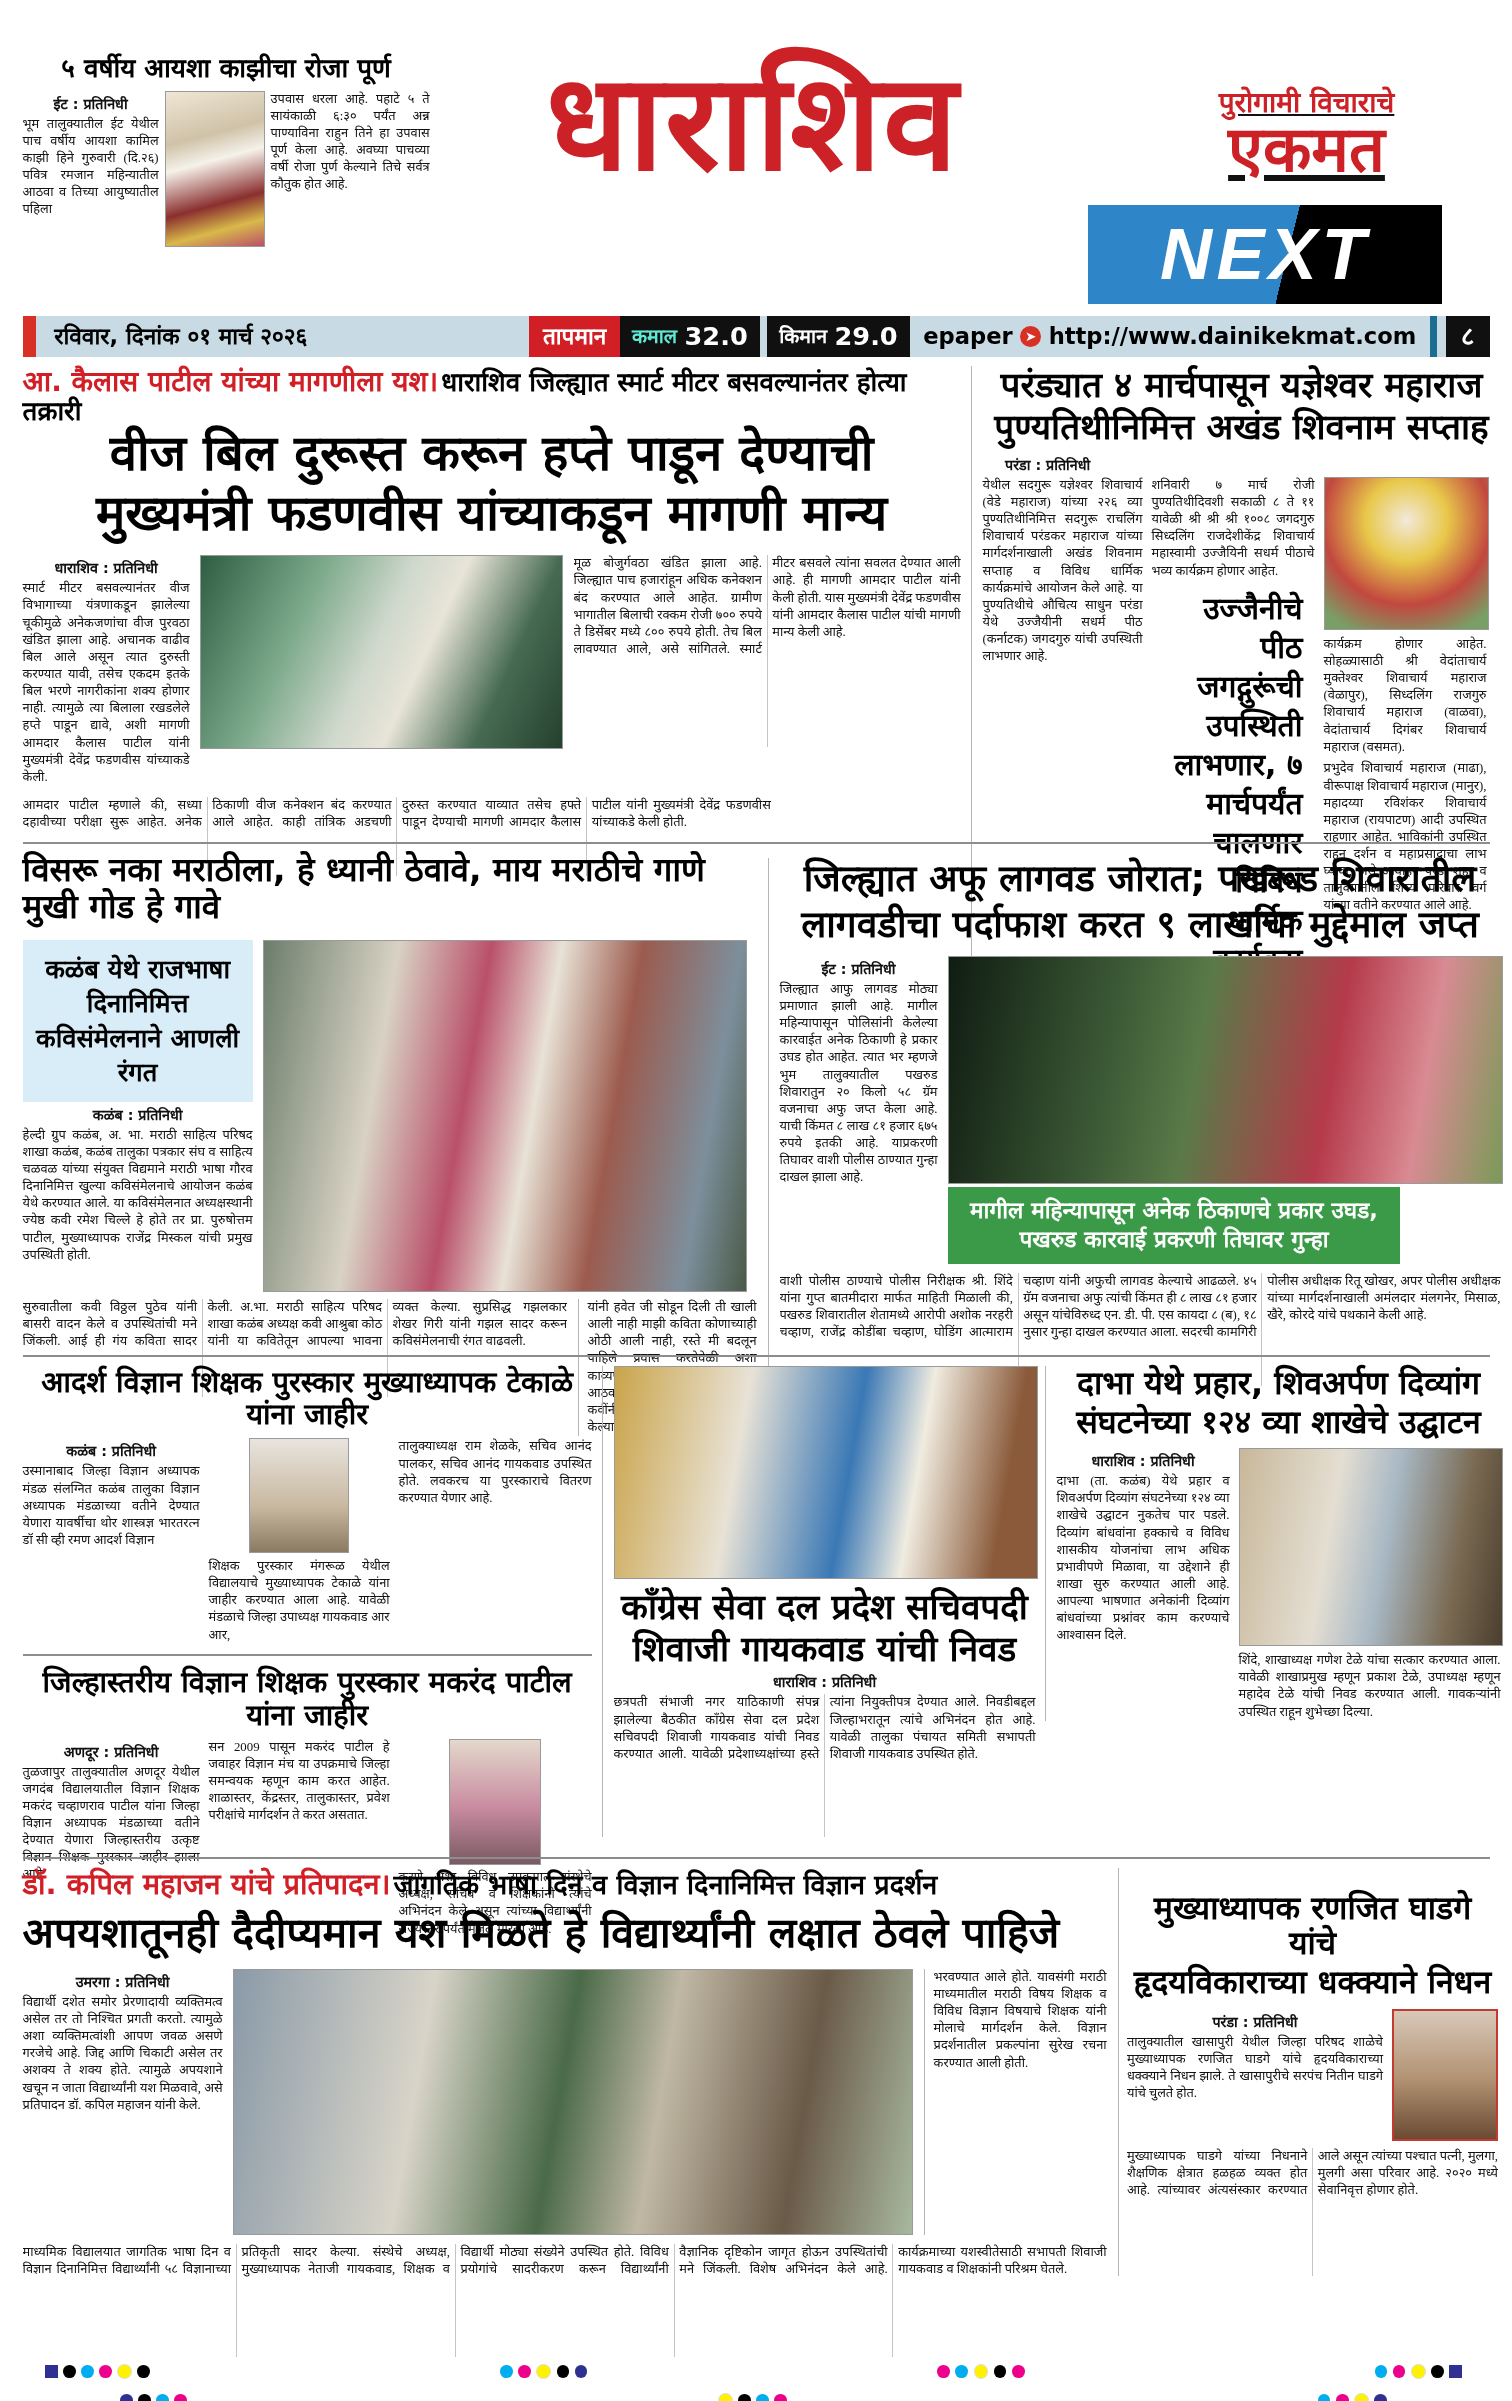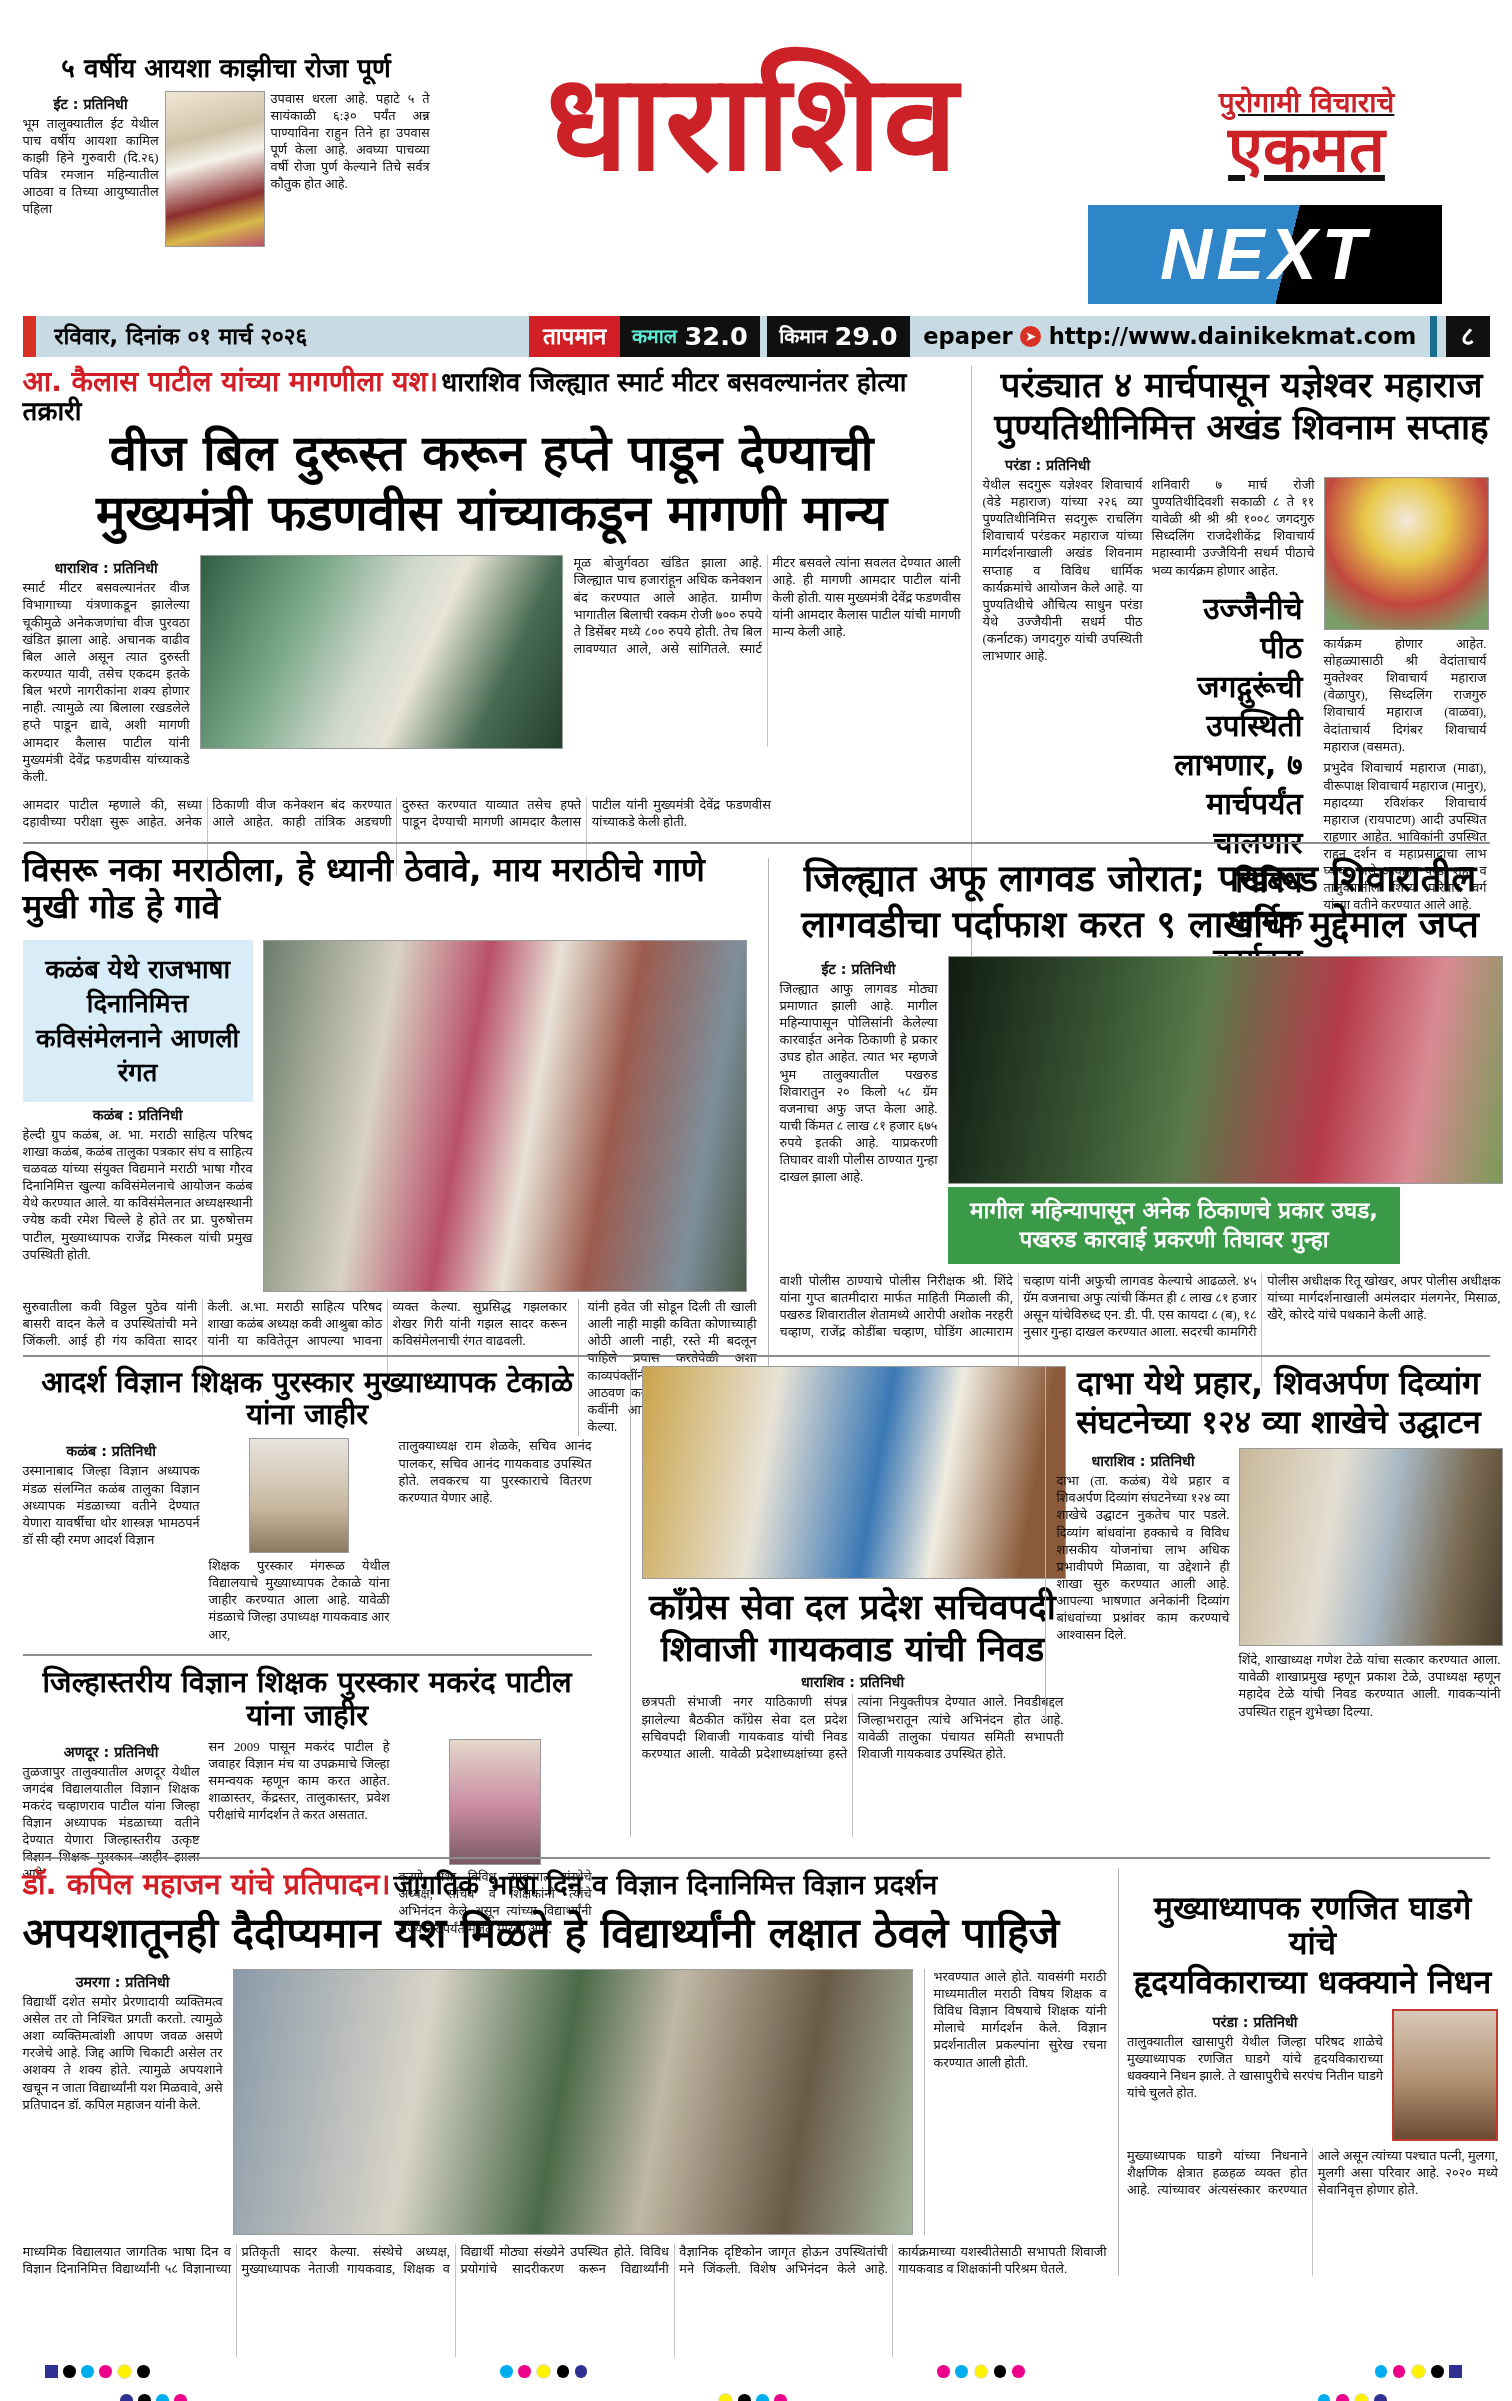--- a/index.html
+++ b/index.html
@@ -159,21 +159,21 @@
   </div>
 
   <div class="bandrule" style="top:1355px;"></div>
 
   <div class="abs" style="left:22.6px;top:1366px;width:569px;">
     <div>
       <div class="hl" style="font-size:29px;text-align:center;">आदर्श विज्ञान शिक्षक पुरस्कार मुख्याध्यापक टेकाळे यांना जाहीर</div>
       <div style="display:flex;gap:9px;margin-top:7.5px;">
         <div style="width:177px;">
           <div class="byline">कळंब : प्रतिनिधी</div>
-          <div class="bt">उस्मानाबाद जिल्हा विज्ञान अध्यापक मंडळ संलग्नित कळंब तालुका विज्ञान अध्यापक मंडळाच्या वतीने देण्यात येणारा यावर्षीचा थोर शास्त्रज्ञ भामठपर्न डॉ सी व्ही रमण आदर्श विज्ञान</div>
+          <div class="bt">उस्मानाबाद जिल्हा विज्ञान अध्यापक मंडळ संलग्नित कळंब तालुका विज्ञान अध्यापक मंडळाच्या वतीने देण्यात येणारा यावर्षीचा थोर शास्त्रज्ञ भारतरत्न डॉ सी व्ही रमण आदर्श विज्ञान</div>
         </div>
         <div style="width:181px;">
           <div class="photo" style="width:98px;height:113px;margin:0 auto 4.5px;background:linear-gradient(#e8e4de 0%,#c8b8a0 60%,#8a7a62 100%);"></div>
           <div class="bt">शिक्षक पुरस्कार मंगरूळ येथील विद्यालयाचे मुख्याध्यापक टेकाळे यांना जाहीर करण्यात आला आहे. यावेळी मंडळाचे जिल्हा उपाध्यक्ष गायकवाड आर आर,</div>
         </div>
         <div class="bt" style="flex:1;">तालुक्याध्यक्ष राम शेळके, सचिव आनंद पालकर, सचिव आनंद गायकवाड उपस्थित होते. लवकरच या पुरस्काराचे वितरण करण्यात येणार आहे.</div>
       </div>
     </div>
     <div style="height:1.5px;background:#8d8d8d;margin:10.5px 0;"></div>
     <div>
@@ -185,21 +185,21 @@
         </div>
         <div class="bt" style="width:181px;">सन 2009 पासून मकरंद पाटील हे जवाहर विज्ञान मंच या उपक्रमाचे जिल्हा समन्वयक म्हणून काम करत आहेत. शाळास्तर, केंद्रस्तर, तालुकास्तर, प्रवेश परीक्षांचे मार्गदर्शन ते करत असतात.</div>
         <div style="flex:1;">
           <div class="photo" style="width:90px;height:124px;margin:0 auto 4.5px;background:linear-gradient(#e4d8cc 0%,#c88aa0 55%,#7a5a62 100%);"></div>
           <div class="bt">करणे अशा विविध उपक्रमात संस्थेचे अध्यक्ष, सचिव व शिक्षकांनी त्यांचे अभिनंदन केले असून त्यांच्या विद्यार्थ्यांनी राज्यस्तरापर्यंत मजल मारली आहे.</div>
         </div>
       </div>
     </div>
   </div>
 
-  <div class="abs vrule" style="left:630px;top:1366px;width:422px;padding-left:10.5px;">
+  <div class="abs vrule" style="left:602px;top:1366px;width:422px;padding-left:10.5px;">
     <div class="photo" style="width:100%;height:211px;background:linear-gradient(100deg,#caa44a 0%,#e8e2d6 30%,#3a78b5 55%,#f0ece0 70%,#8a5a3a 90%);"></div>
     <div class="hl" style="font-size:35px;text-align:center;margin-top:9px;">काँग्रेस सेवा दल प्रदेश सचिवपदी</div>
     <div class="hl" style="font-size:35px;text-align:center;margin-top:3px;">शिवाजी गायकवाड यांची निवड</div>
     <div class="byline">धाराशिव : प्रतिनिधी</div>
     <div class="bt cols2" style="height:143px;overflow:hidden;">छत्रपती संभाजी नगर याठिकाणी संपन्न झालेल्या बैठकीत काँग्रेस सेवा दल प्रदेश सचिवपदी शिवाजी गायकवाड यांची निवड करण्यात आली. यावेळी प्रदेशाध्यक्षांच्या हस्ते त्यांना नियुक्तीपत्र देण्यात आले. निवडीबद्दल जिल्हाभरातून त्यांचे अभिनंदन होत आहे. यावेळी तालुका पंचायत समिती सभापती शिवाजी गायकवाड उपस्थित होते.</div>
   </div>
 
   <div class="abs vrule" style="left:1045px;top:1366px;width:444px;padding-left:10.5px;">
     <div class="hl" style="font-size:32px;text-align:center;">दाभा येथे प्रहार, शिवअर्पण दिव्यांग</div>
     <div class="hl" style="font-size:32px;text-align:center;margin-top:3px;">संघटनेच्या १२४ व्या शाखेचे उद्घाटन</div>

